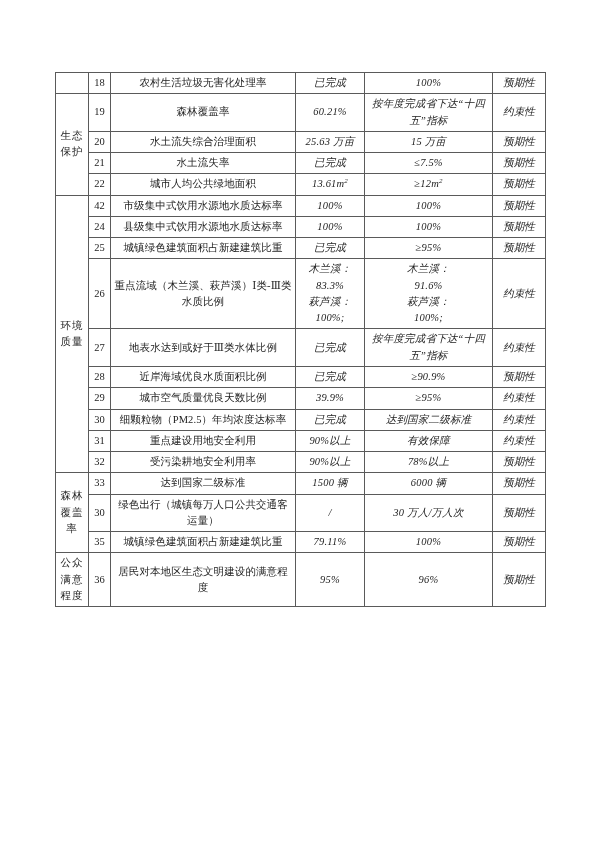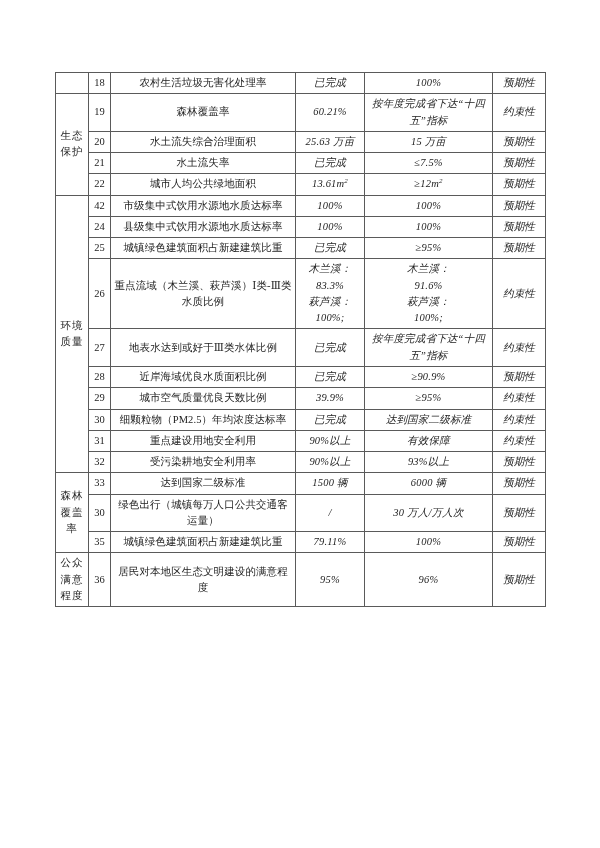--- a/index.html
+++ b/index.html
@@ -222,21 +222,21 @@
           <td class="name">重点建设用地安全利用</td>
           <td class="val">90%以上</td>
           <td class="tgt">有效保障</td>
           <td class="type">约束性</td>
         </tr>
 
         <tr>
           <td class="num">32</td>
           <td class="name">受污染耕地安全利用率</td>
           <td class="val">90%以上</td>
-          <td class="tgt">93%以上</td>
+          <td class="tgt">78%以上</td>
           <td class="type">预期性</td>
         </tr>
 
         <tr>
           <td class="cat" rowspan="3">森林覆盖率</td>
           <td class="num">33</td>
           <td class="name">达到国家二级标准</td>
           <td class="val">1500 辆</td>
           <td class="tgt">6000 辆</td>
           <td class="type">预期性</td>

